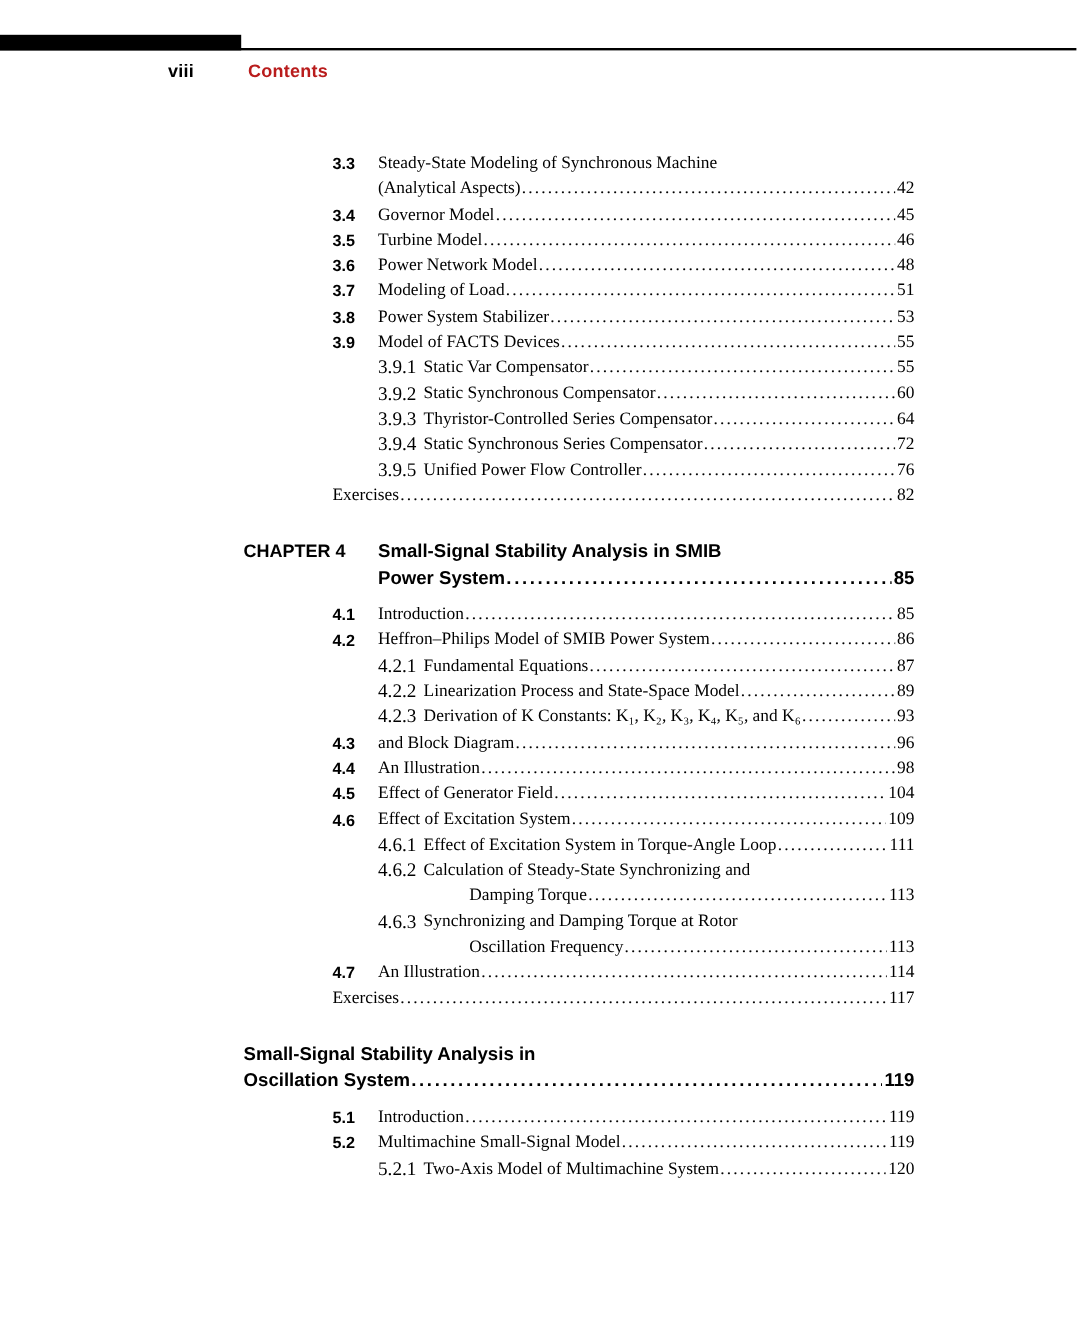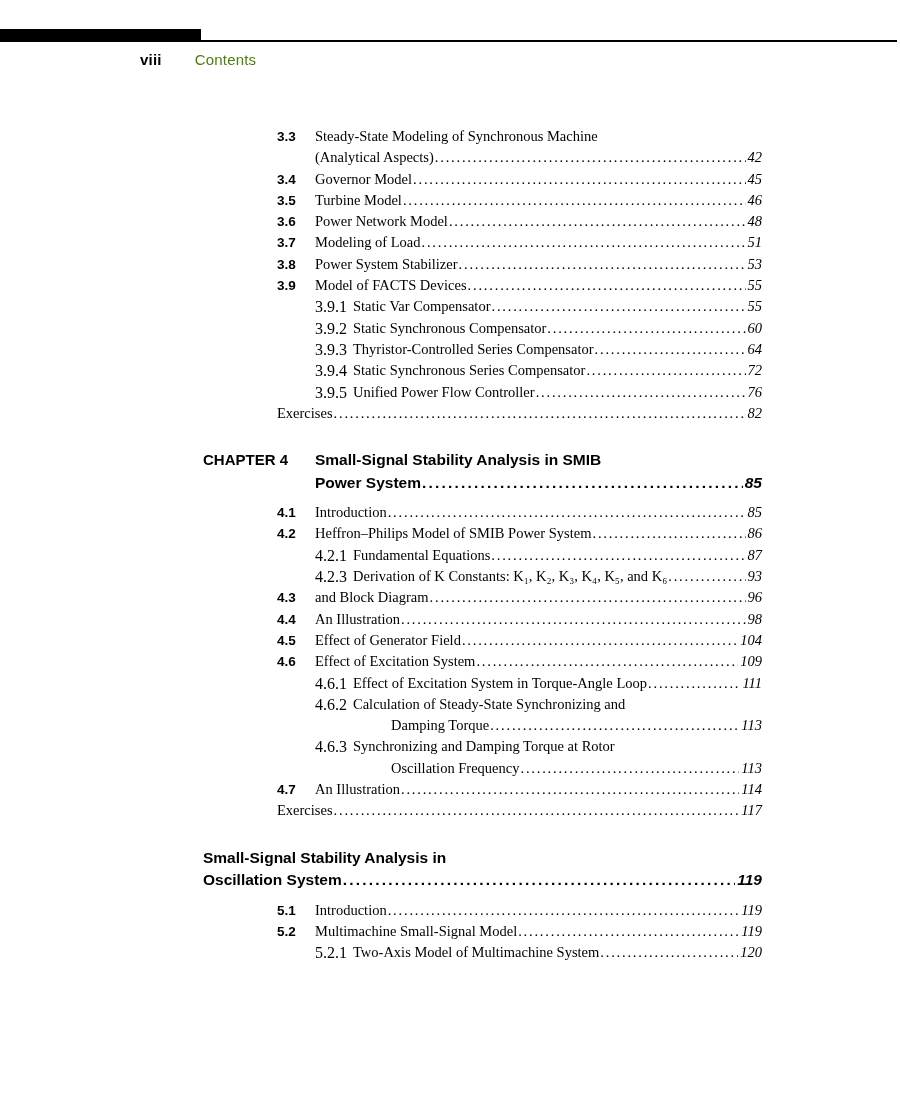--- a/index.html
+++ b/index.html
@@ -42,23 +42,23 @@
     top: 51px;
     font-family: "Liberation Sans", "DejaVu Sans", sans-serif;
     font-size: 15px;
     letter-spacing: 0.2px;
   }
   .folio {
     font-weight: bold;
     color: #000;
   }
   .rtitle {
-    margin-left: 33px;
-    color: #4d7c0f;
-    font-weight: normal;
+    margin-left: 45px;
+    color: #b91c1c;
+    font-weight: bold;
   }
   .toc {
     position: absolute;
     left: 277px;
     top: 126px;
     width: 485px;
   }
   .entry {
     display: flex;
     font-size: 14.5px;
@@ -84,21 +84,21 @@
     min-width: 10px;
     overflow: hidden;
     white-space: nowrap;
     margin-right: 2px;
   }
   .dots::after {
     content: "..........................................................................................................................................................";
     letter-spacing: 1.8px;
     margin-left: 1px;
   }
-  .pg { white-space: nowrap; font-style: italic; }
+  .pg { white-space: nowrap; }
 
   
   .sub { margin-left: 38px; }
   .sub .num {
     flex: 0 0 38px;
     font-family: "Liberation Serif", "DejaVu Serif", serif;
     font-weight: normal;
     font-size: 16px;
   }
   .sub .line.cont { padding-left: 38px; }
@@ -299,20 +299,30 @@
         <div class="num">4.2.1</div>
         <div class="ebody">
           <div class="line last">
             <span class="txt">Fundamental Equations</span>
             <span class="dots"></span>
             <span class="pg">87</span>
           </div>
         </div>
       </div>
       <div class="entry sub">
+        <div class="num">4.2.2</div>
+        <div class="ebody">
+          <div class="line last">
+            <span class="txt">Linearization Process and State-Space Model</span>
+            <span class="dots"></span>
+            <span class="pg">89</span>
+          </div>
+        </div>
+      </div>
+      <div class="entry sub">
         <div class="num">4.2.3</div>
         <div class="ebody">
           <div class="line last">
             <span class="txt">Derivation of K Constants: K₁, K₂, K₃, K₄, K₅, and K₆</span>
             <span class="dots"></span>
             <span class="pg">93</span>
           </div>
         </div>
       </div>
       <div class="entry section">

